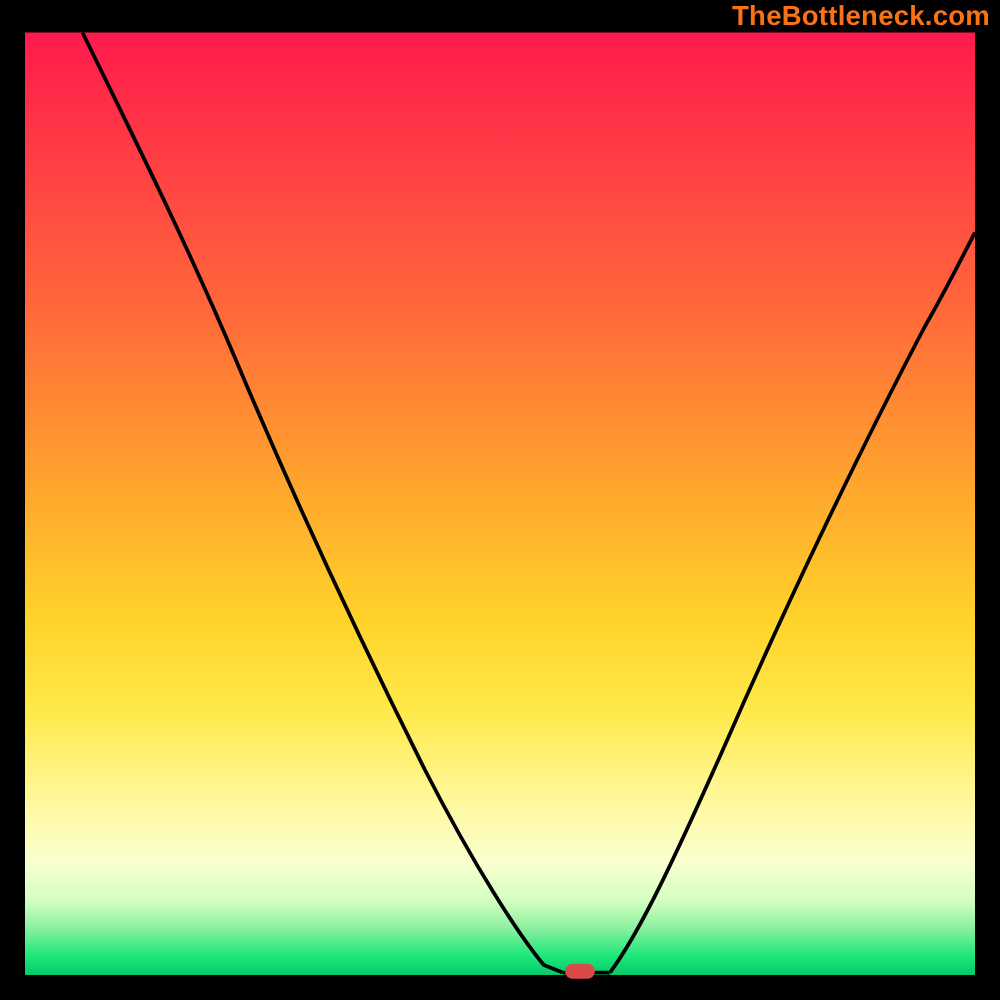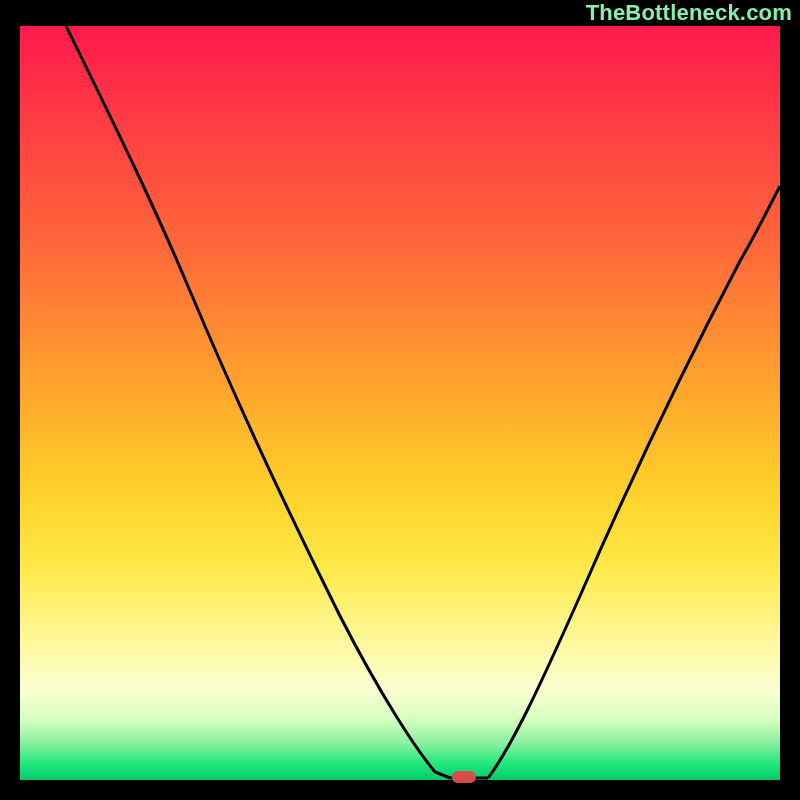--- a/index.html
+++ b/index.html
@@ -16,21 +16,21 @@
     top: 0;
     left: 0;
     width: 800px;
     height: 800px;
     background: #000;
   }
   .attribution {
     position: absolute;
     top: 0px;
     right: 8px;
-    color: #86efac;
+    color: #f97316;
     font-family: Arial, Helvetica, sans-serif;
     font-size: 22px;
     font-weight: 600;
     letter-spacing: 0.2px;
   }
   .plot-area {
     position: absolute;
     top: 26px;
     left: 20px;
     width: 760px;

